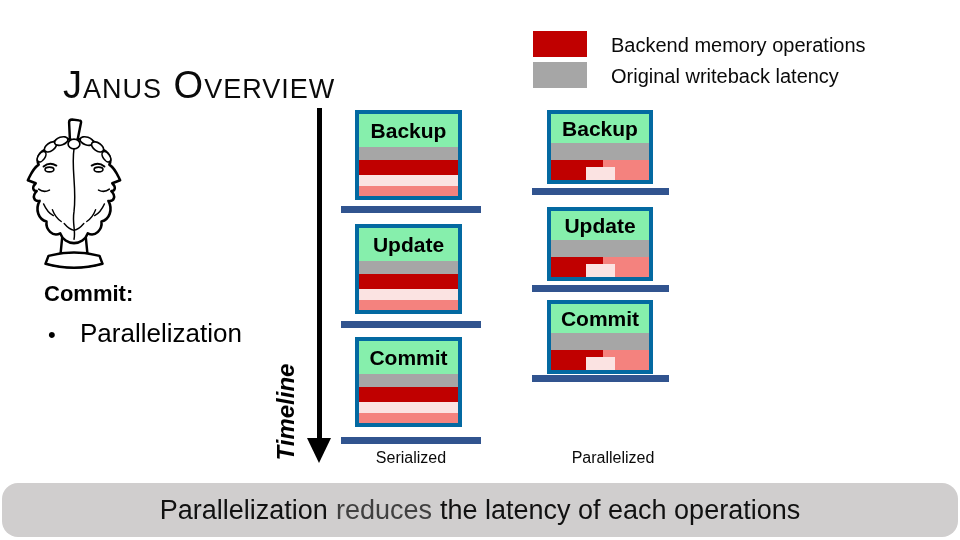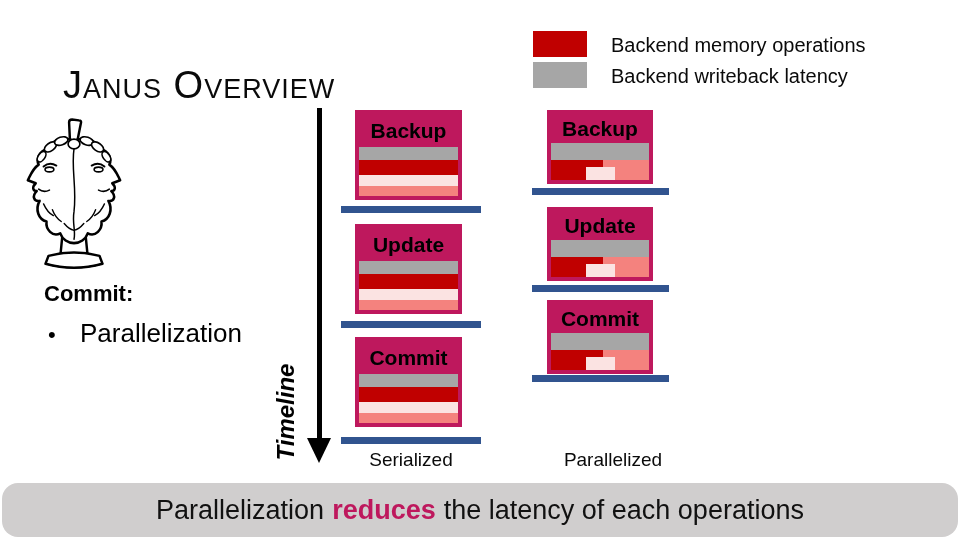--- a/index.html
+++ b/index.html
@@ -36,21 +36,21 @@
     border-top:25px solid #000;
   }
   .timeline-label{
     left:227px;top:397px;width:120px;height:30px;text-align:center;
     font-size:24px;font-weight:bold;font-style:italic;
     transform:rotate(-90deg);
   }
 
   
   .op-box{
-    position:absolute;box-sizing:border-box;border:4px solid #be185d;background:#be185d;
+    position:absolute;box-sizing:border-box;border:4px solid #0369a1;background:#86efac;
   }
   .op-box.serial{width:107px;height:90px;left:355px;}
   .op-box.parallel{width:106px;height:74px;left:547px;}
   .op-label{
     display:flex;align-items:center;justify-content:center;
     font-weight:bold;font-size:21px;color:#000;
   }
   .serial .op-label{height:33px;}
   .parallel .op-label{height:29px;}
   .s-gray{height:13px;background:#A6A6A6;}
@@ -62,46 +62,46 @@
   .p-red{position:absolute;left:0;top:0;width:53%;height:100%;background:#C00000;}
   .p-salmon{position:absolute;right:0;top:0;width:47%;height:100%;background:#F4827E;}
   .p-pink{position:absolute;left:36%;bottom:0;width:29%;height:13px;background:#FBE3E2;}
 
   
   .tbar{position:absolute;height:7px;background:#31548F;}
   .tbar.serial{left:341px;width:140px;}
   .tbar.parallel{left:532px;width:137px;}
 
   
-  .col-label{width:160px;text-align:center;font-size:19px;color:#0a0a0a;top:449px;}
+  .col-label{width:160px;text-align:center;font-size:16px;color:#0a0a0a;top:449px;}
 
   
   .banner{
     left:2px;top:483px;width:956px;height:54px;background:#D0CECE;
     border-radius:16px;display:flex;align-items:center;justify-content:center;
     font-size:27px;color:#111;
   }
-  .banner .hl{color:#be185d;font-weight:bold;margin:6px 8px;}
+  .banner .hl{color:#404040;font-weight:normal;margin:6px 8px;}
 
   
   .janus-art{left:20px;top:112px;width:108px;height:168px;}
 </style>
 </head>
 <body>
 
 <div class="abs title">Janus Overview</div>
 
 <div class="abs legend">
   <div class="legend-row">
     <div class="swatch red"></div>
     <div class="legend-label">Backend memory operations</div>
   </div>
   <div class="legend-row">
     <div class="swatch gray"></div>
-    <div class="legend-label">Backend writeback latency</div>
+    <div class="legend-label">Original writeback latency</div>
   </div>
 </div>
 
 <svg class="abs janus-art" viewBox="0 0 110 160" xmlns="http://www.w3.org/2000/svg">
   <g fill="#fff" stroke="#000" stroke-linejoin="round" stroke-linecap="round">
 
     <path d="M51 26 L50 5 Q50 2 53 2 L60 3 Q63 3 62 6 L58 26 Z" stroke-width="2.5"></path>
 
     <path d="M43 122 L41 142 L69 142 L67 122 Z" stroke-width="2.5"></path>
 

